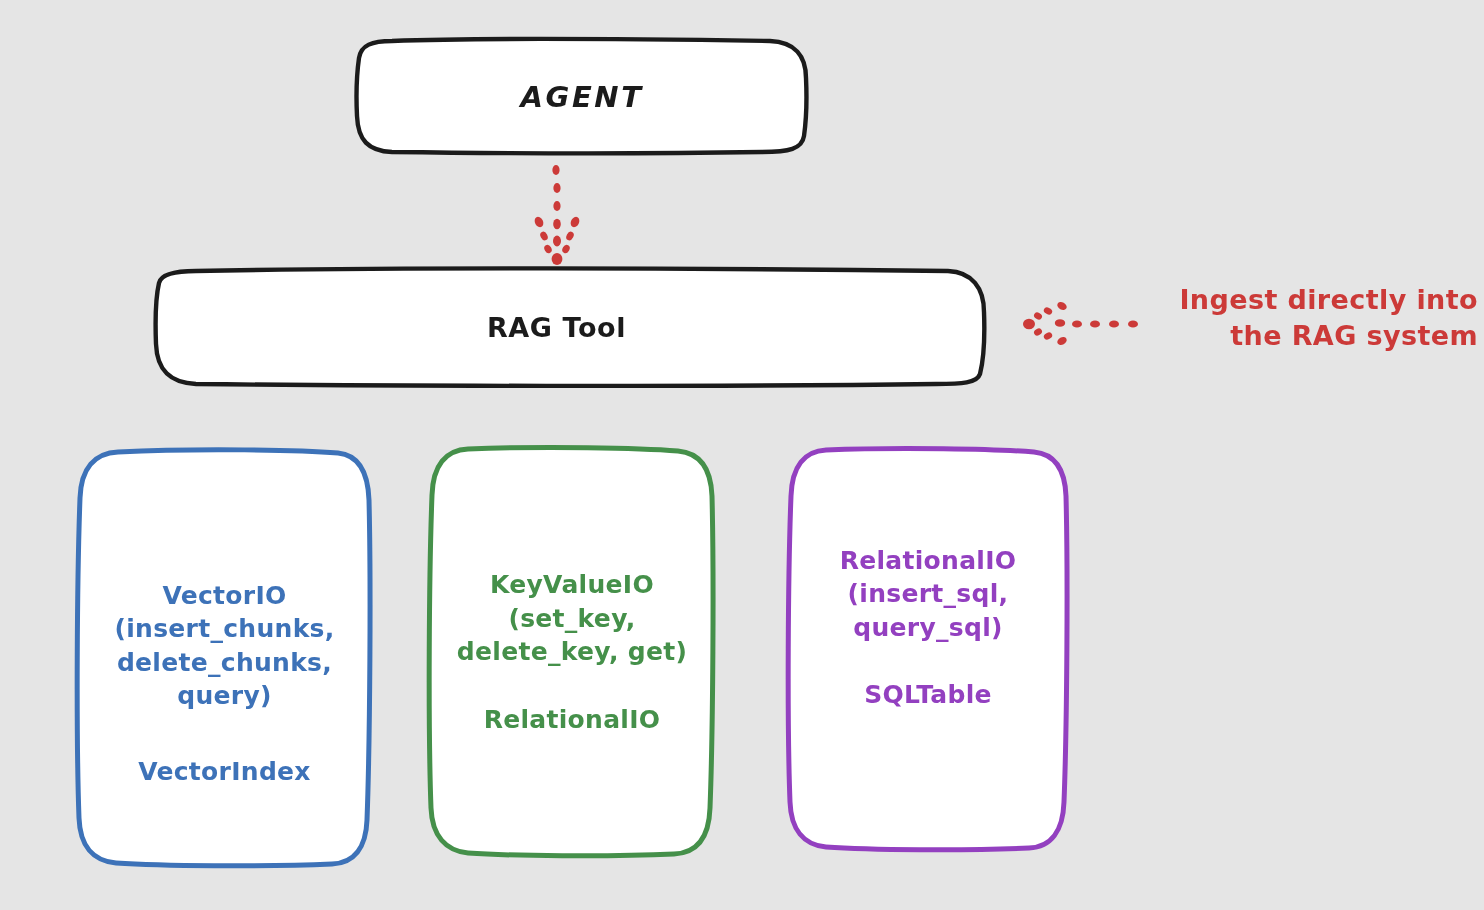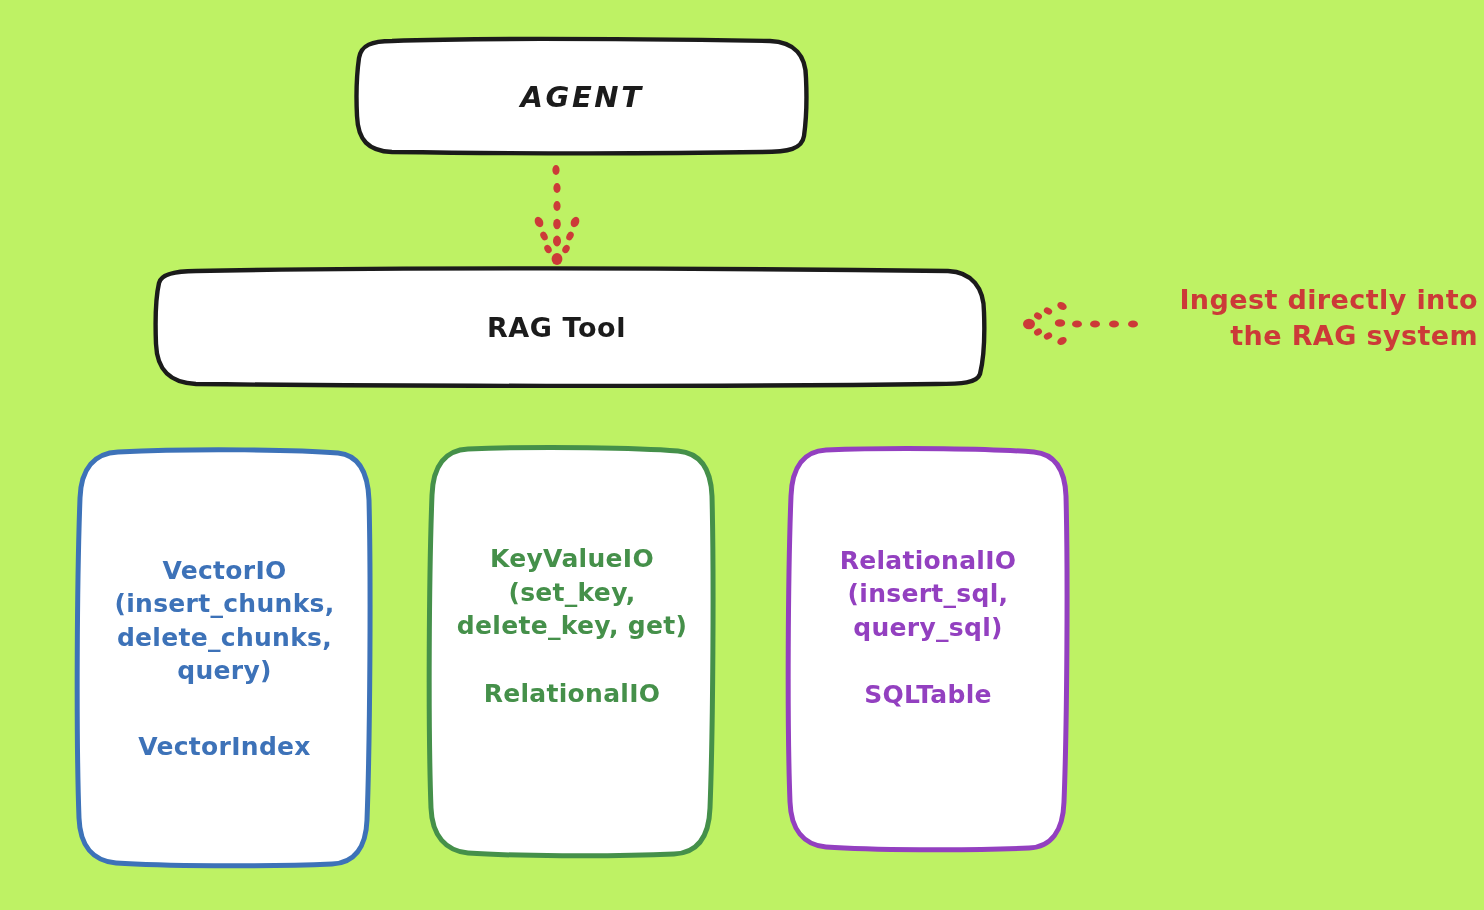--- a/index.html
+++ b/index.html
@@ -8,21 +8,21 @@
     padding: 0;
     background: #ffffff;
   }
   body {
     font-family: "DejaVu Sans", sans-serif;
   }
   #canvas {
     position: relative;
     width: 1484px;
     height: 910px;
-    background: #bef264;
+    background: #e5e5e5;
     overflow: hidden;
   }
   .layer {
     position: absolute;
     left: 0;
     top: 0;
     width: 1484px;
     height: 910px;
   }
   svg.layer {
@@ -171,29 +171,29 @@
                C 804 845, 791 830, 790 802
                C 787 724, 788 572, 791 496
                C 792 466, 805 451, 826 450 Z" fill="#ffffff" stroke="#9340c0" stroke-width="5" stroke-linecap="round" stroke-linejoin="round"></path>
     </g>
   </svg>
 
   <div class="node-label agent-label" style="left:357px; top:41px; width:450px; height:112px;">AGENT</div>
 
   <div class="node-label ragtool-label" style="left:142px; top:271px; width:829px; height:114px;">RAG Tool</div>
 
-  <div class="node-label store-label" style="left:79px; top:452px; width:291px; height:413px; color:#3d72b8;gap:8px;">
+  <div class="node-label store-label" style="left:79px; top:477px; width:291px; height:413px; color:#3d72b8;gap:8px;">
     <span class="api-lines">VectorIO
 (insert_chunks,
 delete_chunks,
 query)</span>
     <span class="index-line">VectorIndex</span>
   </div>
 
-  <div class="node-label store-label" style="left:431px; top:423px; width:282px; height:406px; color:#45904a;">
+  <div class="node-label store-label" style="left:431px; top:449px; width:282px; height:406px; color:#45904a;">
     <span class="api-lines">KeyValueIO
 (set_key,
 delete_key, get)</span>
     <span class="index-line">RelationalIO</span>
   </div>
 
   <div class="node-label store-label" style="left:789px; top:428px; width:278px; height:399px; color:#9340c0;">
     <span class="api-lines">RelationalIO
 (insert_sql,
 query_sql)</span>

